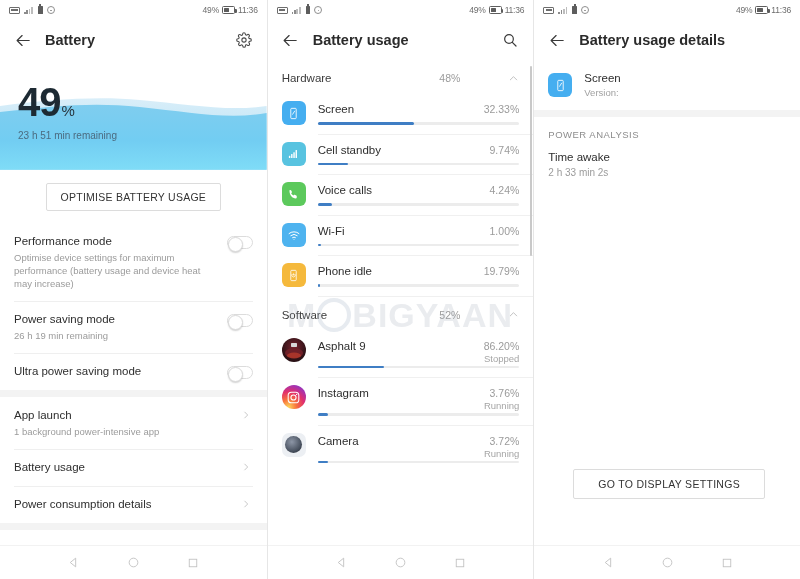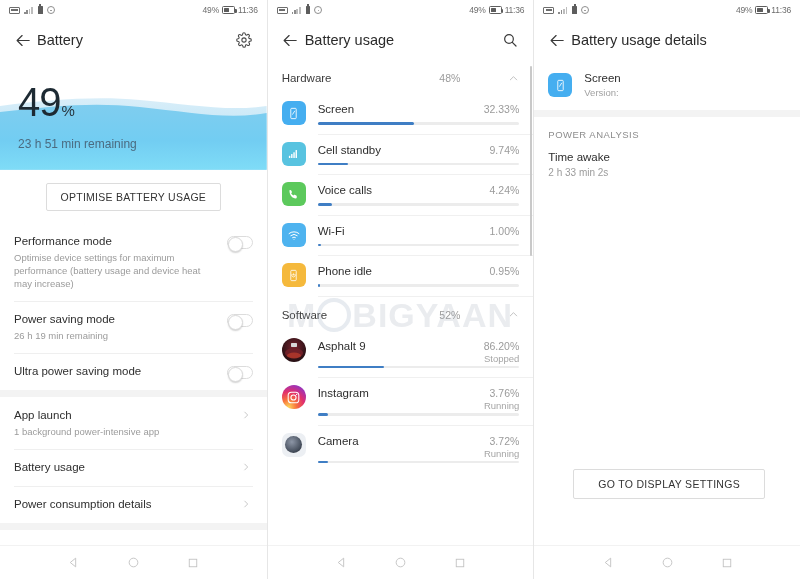--- a/index.html
+++ b/index.html
@@ -76,42 +76,42 @@
   .sb-time { font-size:8.5px; color:#6d6d6d; letter-spacing:-0.2px;}
 
   
   .appbar {
     height: 40px; flex:0 0 40px;
     display:flex; align-items:center;
     padding: 0 13px;
     background:#ffffff;
   }
   .appbar-title {
-    font-size: 14.5px; color:#2b2b2b; margin-left:4px; font-weight:400;
+    font-size: 14.5px; color:#2b2b2b; margin-left:12px; font-weight:700;
   }
   .appbar-spacer{ flex:1; }
   .icon-btn { width:20px; height:20px; display:flex; align-items:center; justify-content:center; cursor:pointer;}
   svg { display:block; }
 
   
   .body { flex:1; overflow:hidden; position:relative; }
 
   
   .hero {
     position:relative; height:110px; width:100%;
     background:#ffffff; overflow:hidden;
   }
   .hero-wave { position:absolute; left:0; right:0; top:0; bottom:0; }
   .hero-text { position:absolute; left:18px; top:22px; }
   .hero-pct {
-    font-size:40px; color:#1d2a33; font-weight:400; line-height:40px;
+    font-size:40px; color:#1d2a33; font-weight:700; line-height:40px;
     letter-spacing:-1px; display:inline-block; vertical-align:baseline;
   }
   .hero-sym { font-size:15px; color:#27333c; font-weight:400; margin-left:1px; }
-  .hero-sub { font-size:12px; color:#4b6b80; margin-top:15px; }
+  .hero-sub { font-size:10px; color:#4b6b80; margin-top:8px; }
 
   
   .optimise-wrap { display:flex; justify-content:center; padding:13px 0 12px; background:#fff;}
   .btn-outline {
     border:1px solid #dcdcdc; background:#ffffff;
     padding:7px 14px; font-size:10.5px; color:#333; letter-spacing:0.25px;
     border-radius:2px; cursor:pointer; font-family:inherit;
   }
 
   
@@ -515,21 +515,21 @@
         <div class="u-icon" style="background:#f5b93c;">
           <svg width="13" height="13" viewBox="0 0 24 24" fill="none" stroke="#ffffff" stroke-width="1.5">
               <rect x="7" y="2.5" width="10" height="19" rx="1.6"></rect>
               <path d="M12 8.2v3.6"></path>
               <path d="M9.9 9.2a3.1 3.1 0 1 0 4.2 0"></path>
             </svg>
         </div>
         <div class="u-body">
           <div class="u-line1">
             <span class="u-name">Phone idle</span>
-            <span class="u-pct">0.95%</span>
+            <span class="u-pct">19.79%</span>
           </div>
           <div class="u-bar">
               <i style="width:1.4%"></i>
             </div>
         </div>
       </div>
       <div class="u-sep"></div>
 
 
       <div class="section-head">

